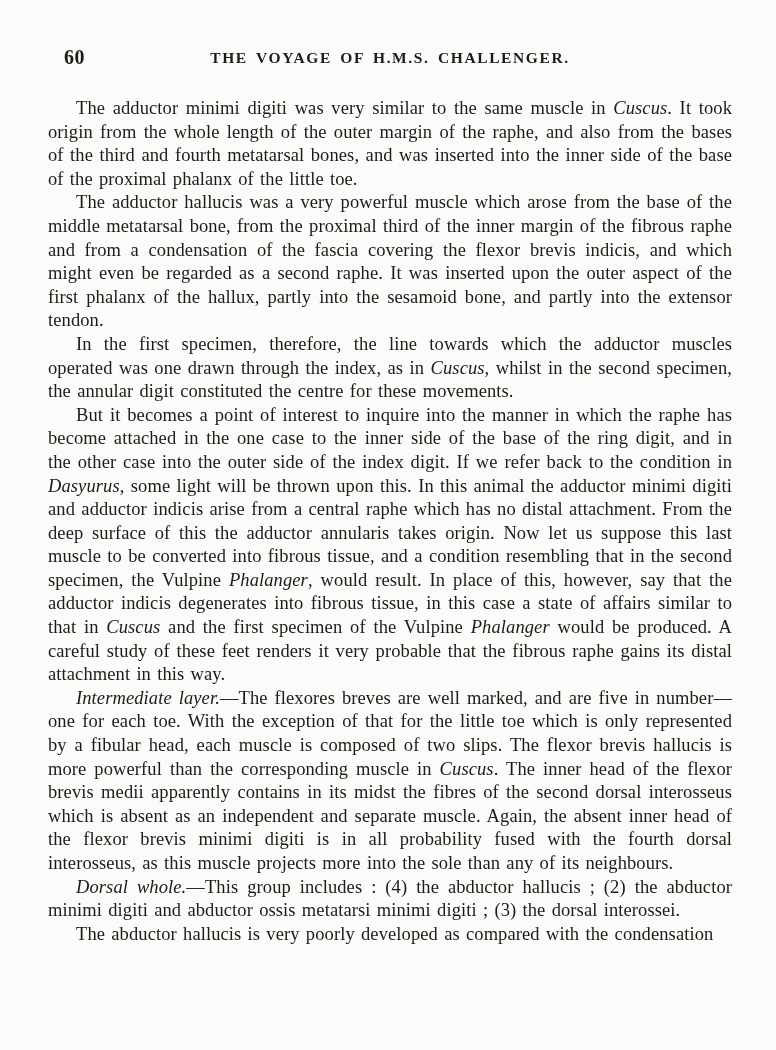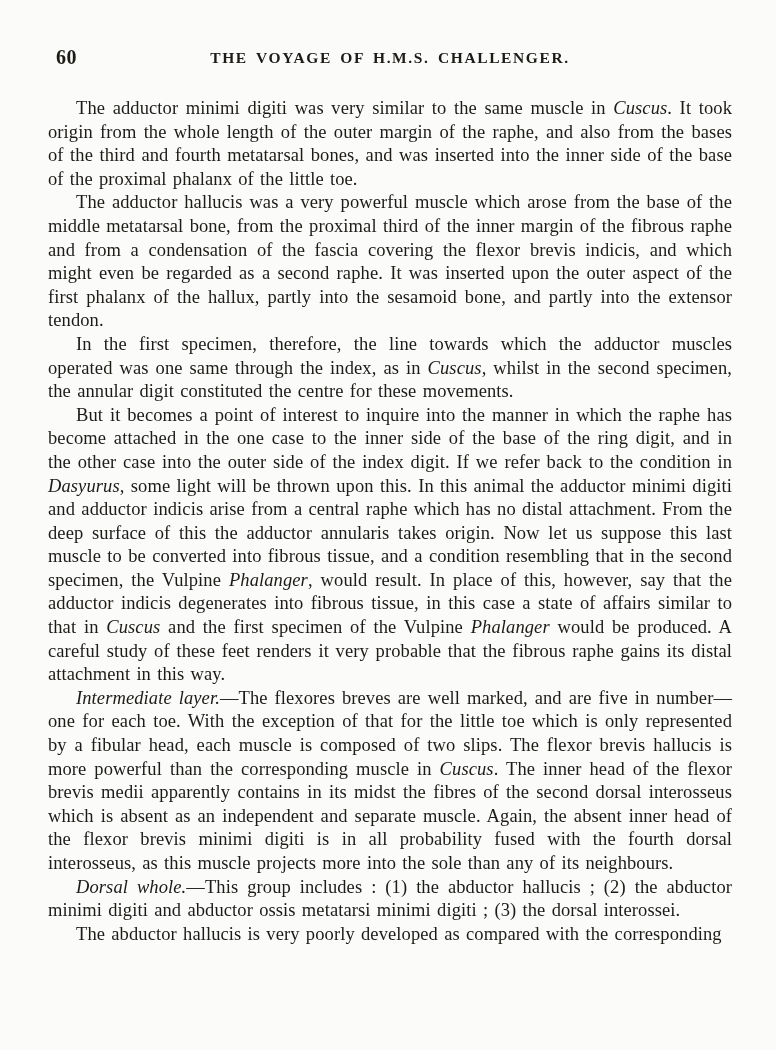--- a/index.html
+++ b/index.html
@@ -21,21 +21,21 @@
     padding: 26px 44px 0 48px;
     color: #1d1b18;
   }
   .header-row {
     position: relative;
     margin-top: 20px;
     height: 24px;
   }
   .page-number {
     position: absolute;
-    left: 8px;
+    left: 16px;
     top: 0;
     font-size: 20px;
     font-weight: bold;
     letter-spacing: 0.5px;
   }
   .running-title {
     position: absolute;
     left: 0;
     right: 0;
     top: 3px;
@@ -67,19 +67,19 @@
 <body style="background: rgb(251, 251, 249);">
 
 <div class="page" style="color: rgb(29, 27, 24);">
   <div class="header-row">
     <span class="page-number">60</span>
     <span class="running-title">THE VOYAGE OF H.M.S. CHALLENGER.</span>
   </div>
   <div class="page-body">
       <p class="para"><span>The adductor minimi digiti was very similar to the same muscle in </span><span class="it">Cuscus</span><span>. It took origin from the whole length of the outer margin of the raphe, and also from the bases of the third and fourth metatarsal bones, and was inserted into the inner side of the base of the proximal phalanx of the little toe.</span></p>
       <p class="para"><span>The adductor hallucis was a very powerful muscle which arose from the base of the middle metatarsal bone, from the proximal third of the inner margin of the fibrous raphe and from a condensation of the fascia covering the flexor brevis indicis, and which might even be regarded as a second raphe. It was inserted upon the outer aspect of the first phalanx of the hallux, partly into the sesamoid bone, and partly into the extensor tendon.</span></p>
-      <p class="para"><span>In the first specimen, therefore, the line towards which the adductor muscles operated was one same through the index, as in </span><span class="it">Cuscus</span><span>, whilst in the second specimen, the annular digit constituted the centre for these movements.</span></p>
+      <p class="para"><span>In the first specimen, therefore, the line towards which the adductor muscles operated was one drawn through the index, as in </span><span class="it">Cuscus</span><span>, whilst in the second specimen, the annular digit constituted the centre for these movements.</span></p>
       <p class="para"><span>But it becomes a point of interest to inquire into the manner in which the raphe has become attached in the one case to the inner side of the base of the ring digit, and in the other case into the outer side of the index digit. If we refer back to the condition in </span><span class="it">Dasyurus</span><span>, some light will be thrown upon this. In this animal the adductor minimi digiti and adductor indicis arise from a central raphe which has no distal attachment. From the deep surface of this the adductor annularis takes origin. Now let us suppose this last muscle to be converted into fibrous tissue, and a condition resembling that in the second specimen, the Vulpine </span><span class="it">Phalanger</span><span>, would result. In place of this, however, say that the adductor indicis degenerates into fibrous tissue, in this case a state of affairs similar to that in </span><span class="it">Cuscus</span><span> and the first specimen of the Vulpine </span><span class="it">Phalanger</span><span> would be produced. A careful study of these feet renders it very probable that the fibrous raphe gains its distal attachment in this way.</span></p>
       <p class="para"><span class="it">Intermediate layer.</span><span>—The flexores breves are well marked, and are five in number—one for each toe. With the exception of that for the little toe which is only represented by a fibular head, each muscle is composed of two slips. The flexor brevis hallucis is more powerful than the corresponding muscle in </span><span class="it">Cuscus</span><span>. The inner head of the flexor brevis medii apparently contains in its midst the fibres of the second dorsal interosseus which is absent as an independent and separate muscle. Again, the absent inner head of the flexor brevis minimi digiti is in all probability fused with the fourth dorsal interosseus, as this muscle projects more into the sole than any of its neighbours.</span></p>
-      <p class="para"><span class="it">Dorsal whole.</span><span>—This group includes : (1) the abductor hallucis ; (2) the abductor minimi digiti and abductor ossis metatarsi minimi digiti ; (3) the dorsal interossei.</span></p>
-      <p class="para"><span>The abductor hallucis is very poorly developed as compared with the corresponding</span></p>
+      <p class="para"><span class="it">Dorsal whole.</span><span>—This group includes : (4) the abductor hallucis ; (2) the abductor minimi digiti and abductor ossis metatarsi minimi digiti ; (3) the dorsal interossei.</span></p>
+      <p class="para"><span>The abductor hallucis is very poorly developed as compared with the condensation</span></p>
     </div>
 </div>
 
 </body></html>

